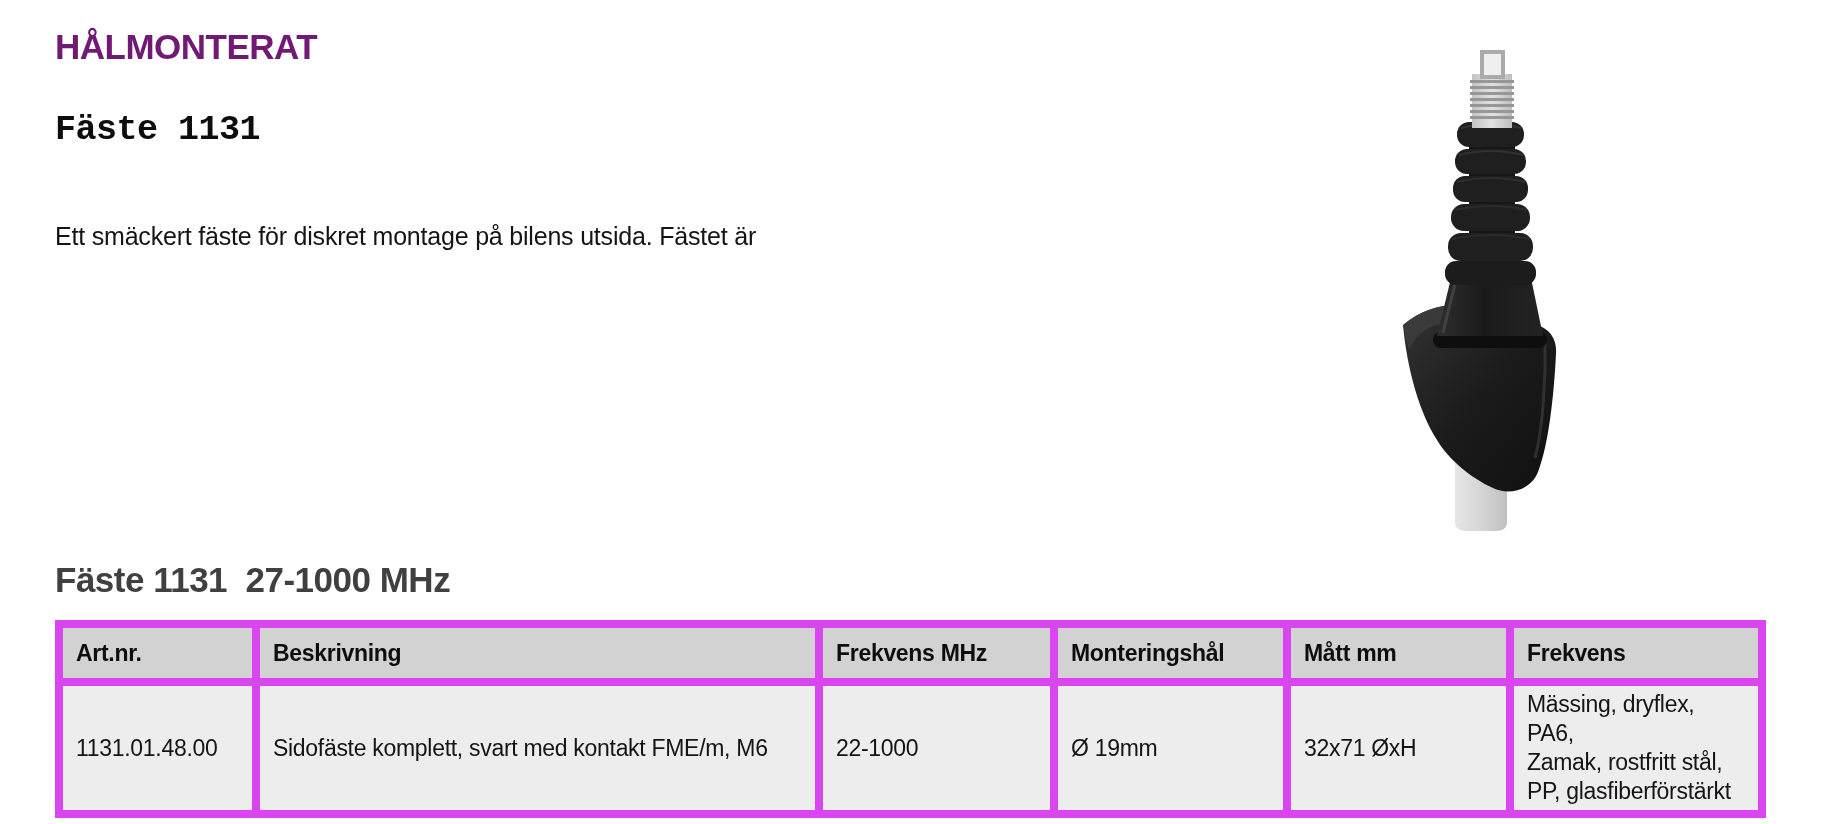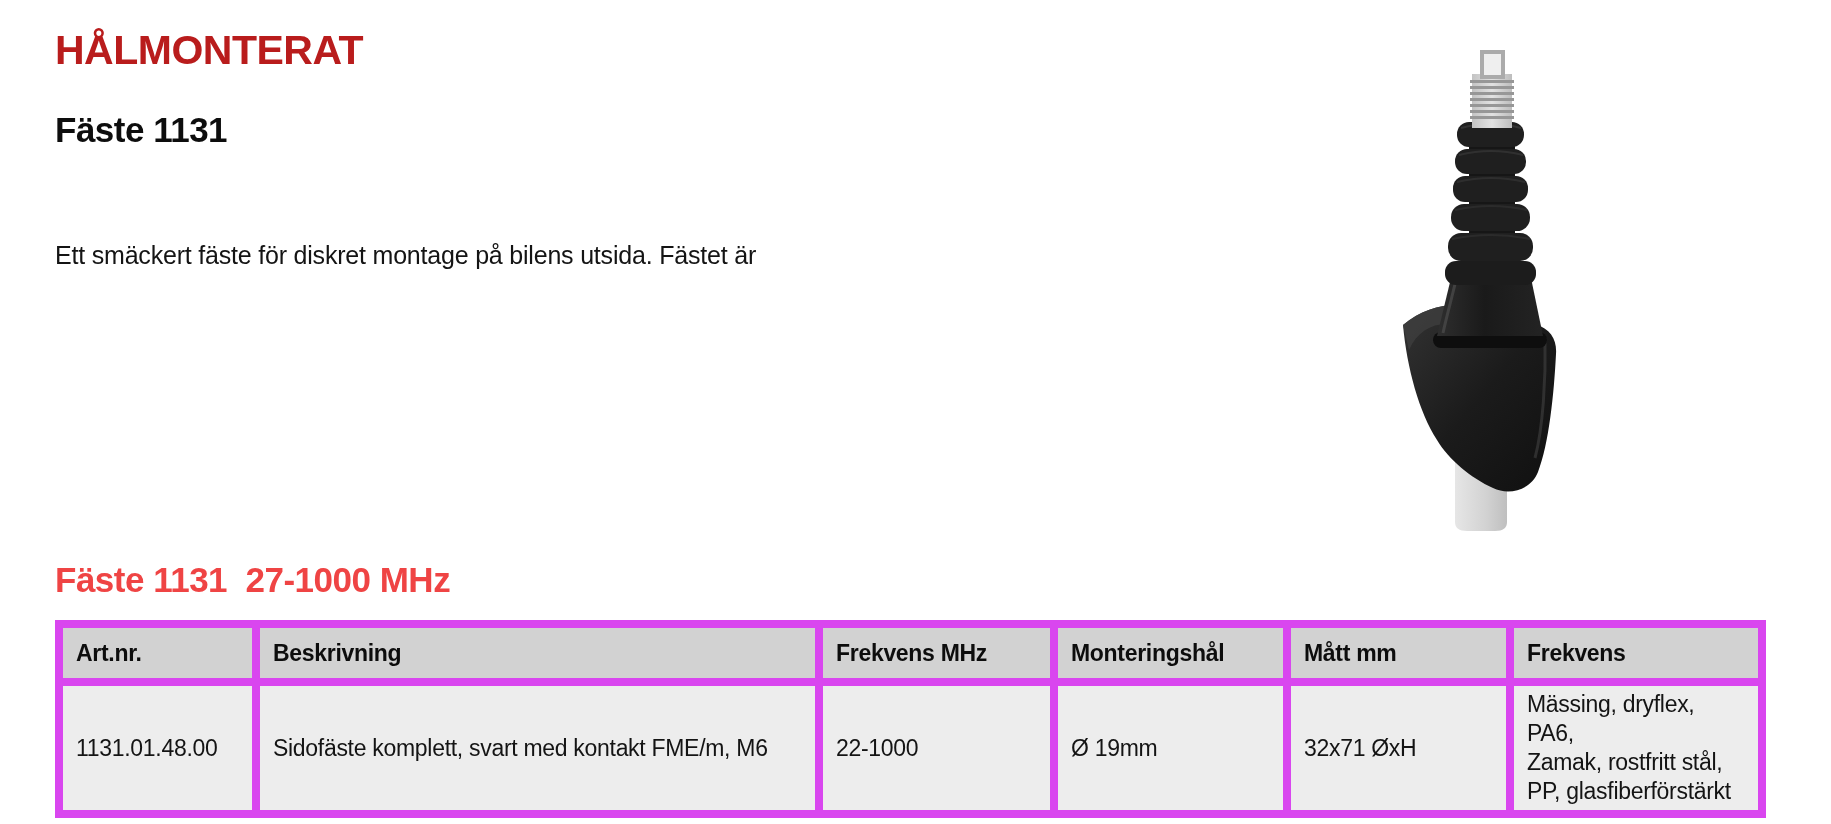--- a/index.html
+++ b/index.html
@@ -8,44 +8,44 @@
     width: 1831px; height: 824px;
     position: relative;
     font-family: "Liberation Sans", "DejaVu Sans", sans-serif;
     color: #111111;
     overflow: hidden;
   }
   .page { position: absolute; inset: 0; background: #ffffff; }
 
   .category-heading {
     position: absolute; left: 55px; top: 27px;
-    font-size: 41px; font-weight: bold; letter-spacing: -0.5px;
-    color: #b91c1c; white-space: pre;
+    font-size: 35px; font-weight: bold; letter-spacing: -0.5px;
+    color: #701a75; white-space: pre;
   }
   .product-title {
     position: absolute; left: 55px; top: 110px;
     font-size: 35px; font-weight: bold; letter-spacing: -0.5px;
-    color: #0d0d0d; white-space: pre;
+    color: #0d0d0d; white-space: pre; font-family: Liberation Mono, monospace;
   }
   .description {
-    position: absolute; left: 55px; top: 170px;
+    position: absolute; left: 55px; top: 151px;
     font-size: 25px; line-height: 34px; color: #141414;
     letter-spacing: -0.2px; white-space: pre;
   }
 
   .product-figure {
     position: absolute; left: 1385px; top: 38px;
     width: 190px; height: 500px;
   }
   .product-figure svg { display: block; width: 100%; height: 100%; }
 
   .table-title {
     position: absolute; left: 55px; top: 560px;
     font-size: 35px; font-weight: bold; letter-spacing: -0.5px;
-    color: #ef4444; white-space: pre;
+    color: #404040; white-space: pre;
   }
 
   table.spec-table {
     position: absolute; left: 55px; top: 620px;
     width: 1703px;
     border-collapse: collapse;
     table-layout: fixed;
     background: #ffffff;
   }
   table.spec-table th, table.spec-table td {

